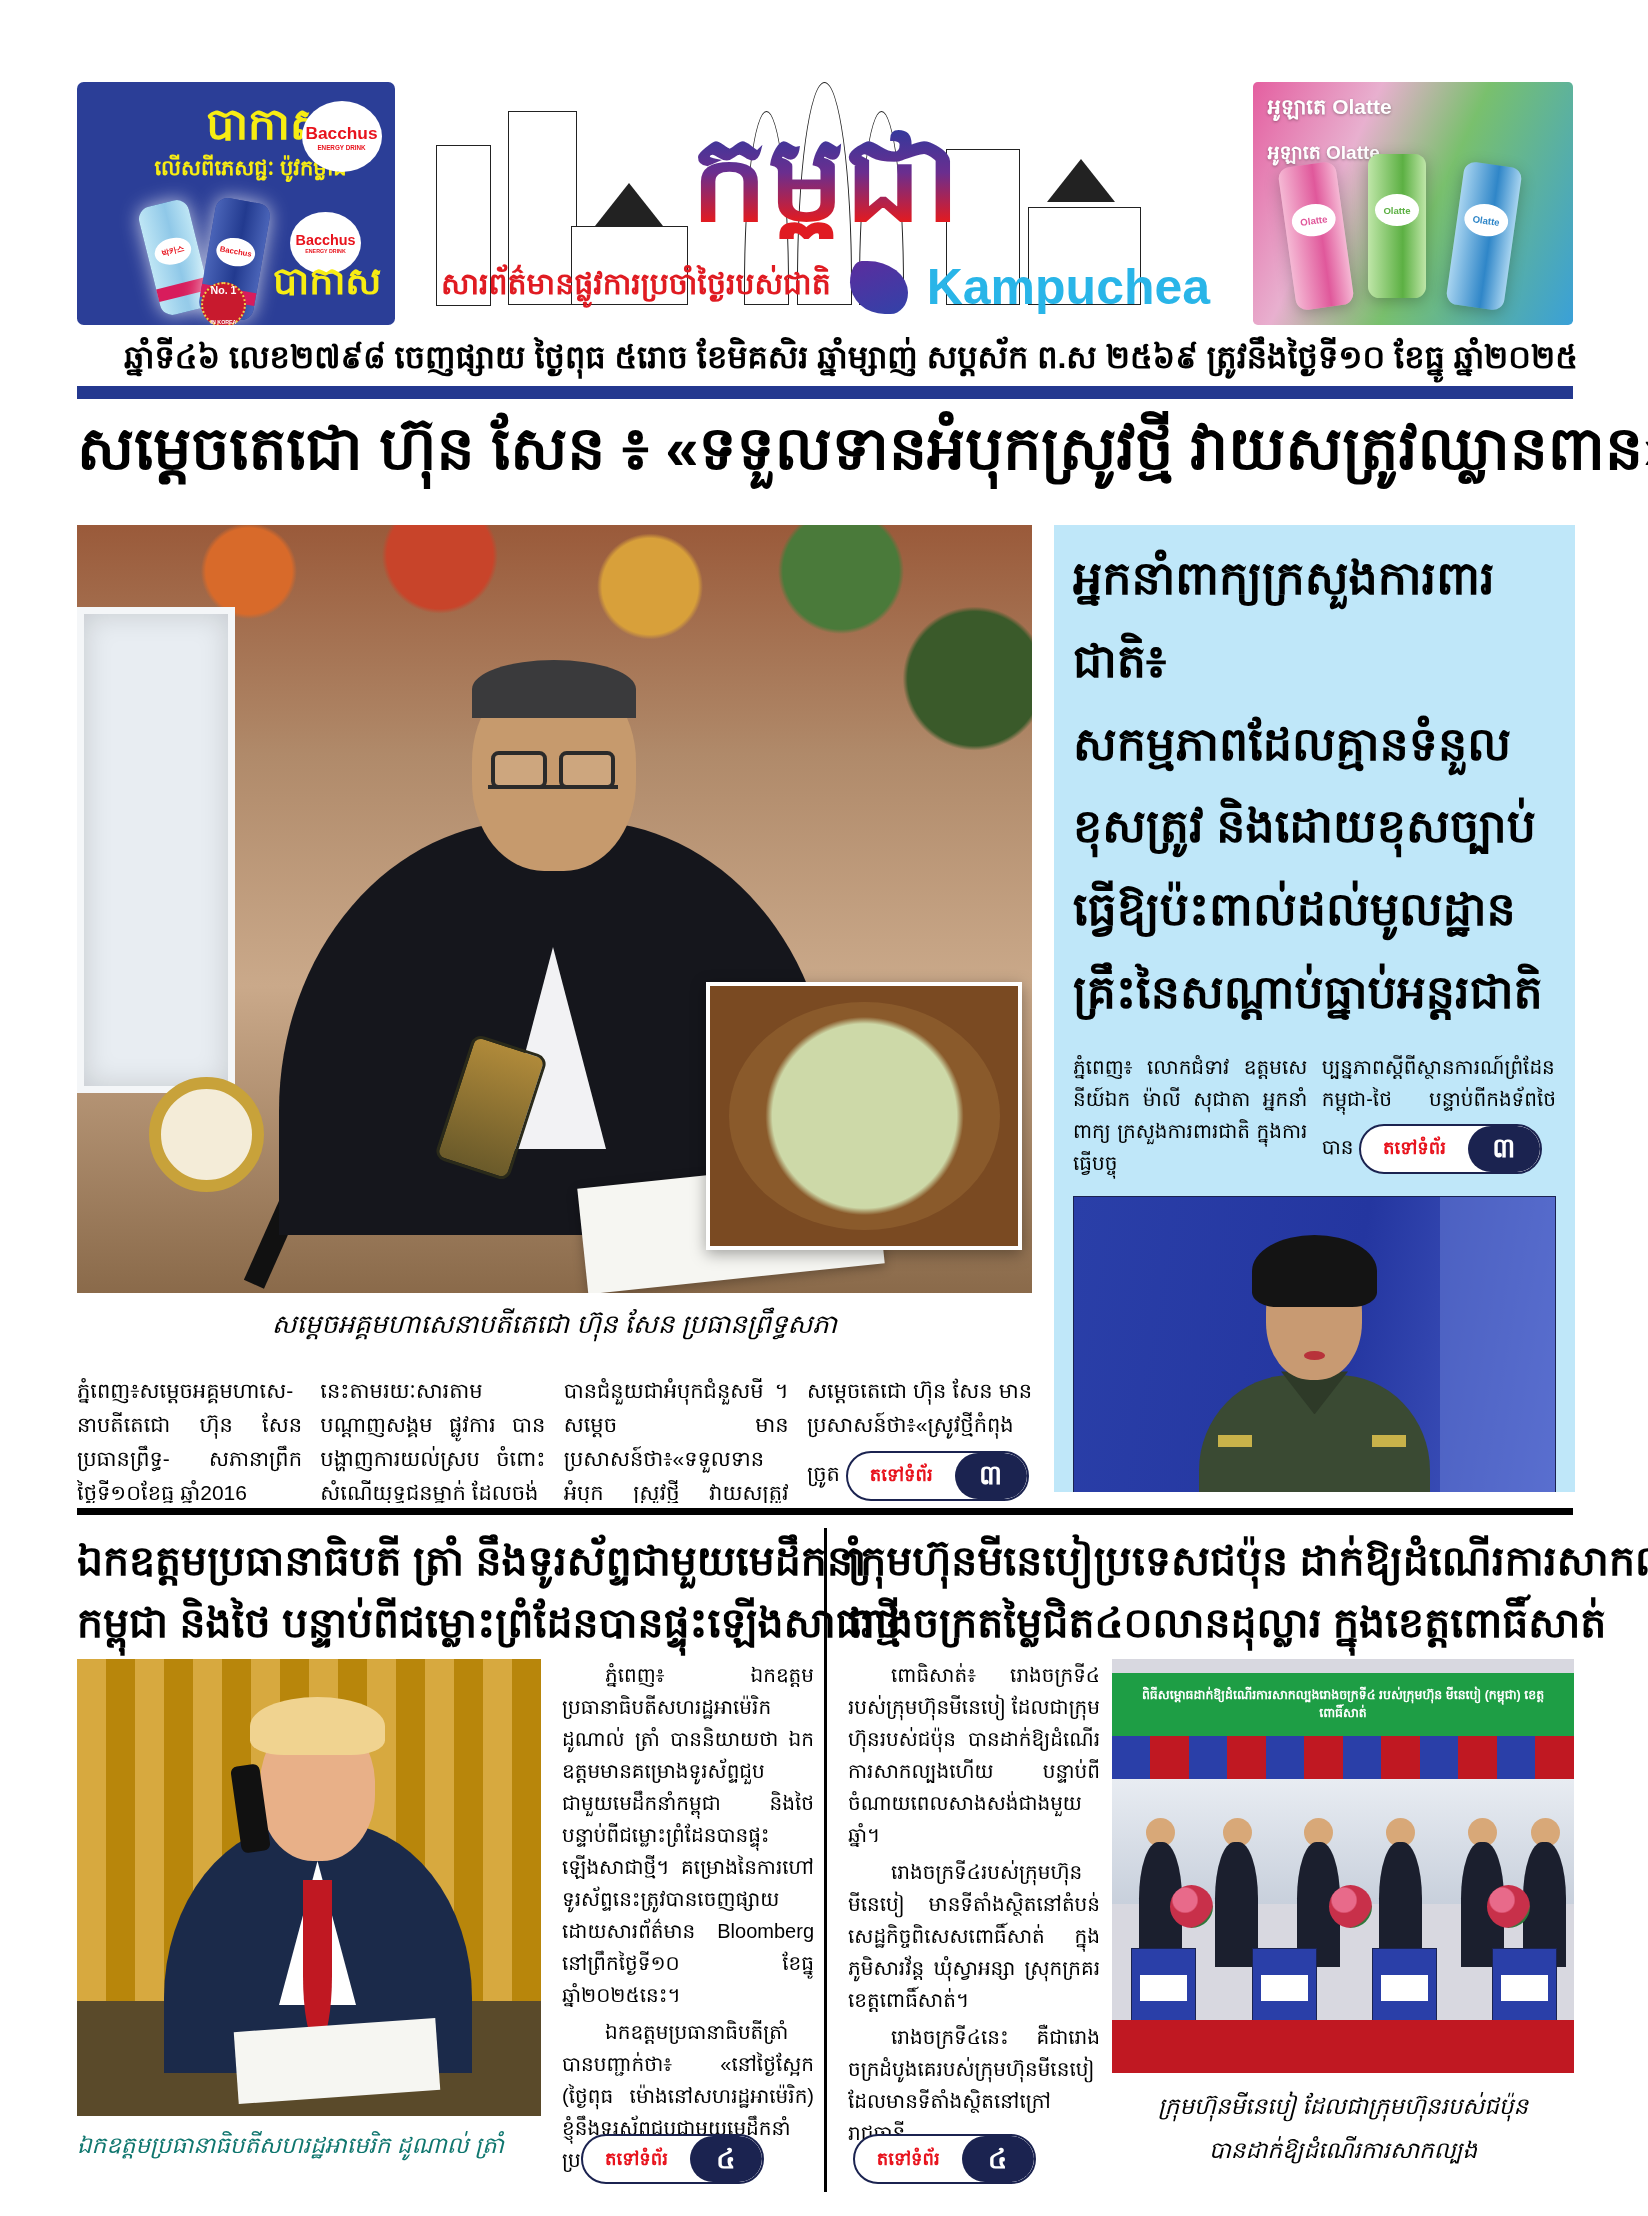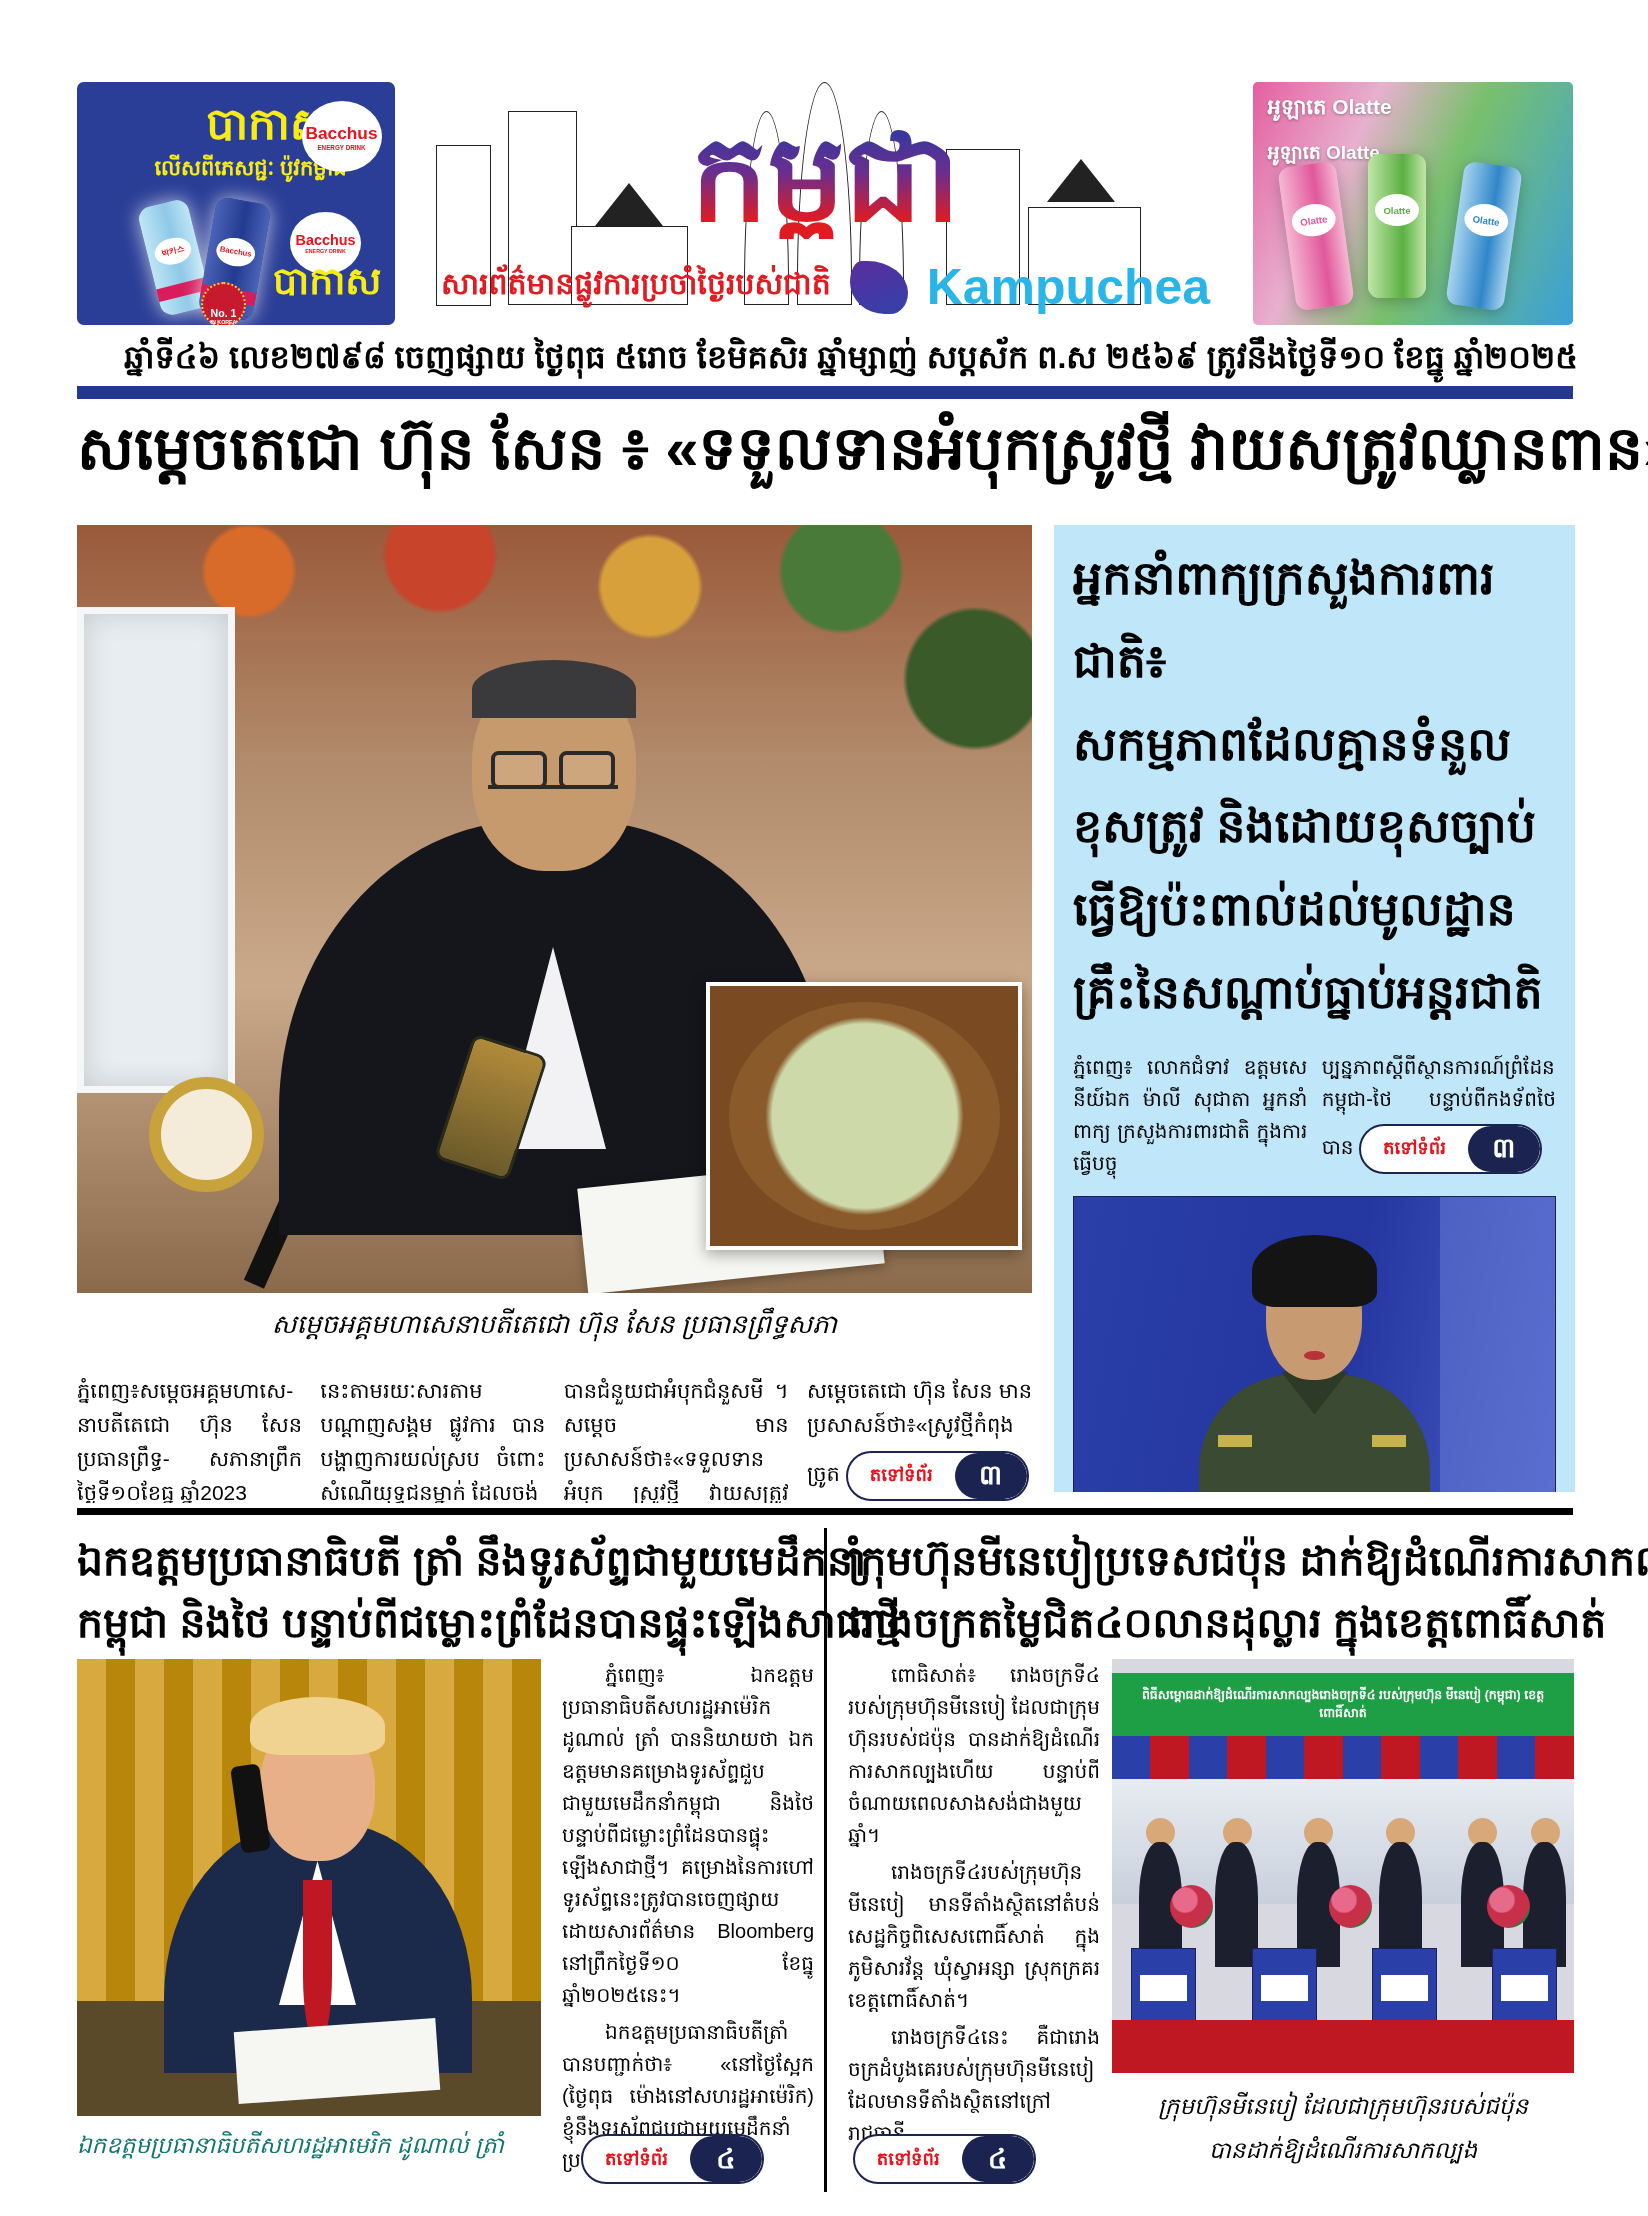--- a/index.html
+++ b/index.html
@@ -15,21 +15,21 @@
   .gear .g2{color:#e8131d;font-weight:700;}
   .gear-top{right:13.5px;top:19px;width:72px;height:63px;}
   .gear-top .g1{font-size:17.3px;} .gear-top .g2{font-size:6.3px;}
   .gear-bot{right:34px;top:130px;width:63px;height:54px;}
   .gear-bot .g1{font-size:14.4px;} .gear-bot .g2{font-size:5.3px;}
   .can{position:absolute;border-radius:12.5px;box-shadow:0 0 19px rgba(255,255,255,.7);}
   .can-light{left:72px;top:120px;width:51px;height:111px;background:linear-gradient(90deg,#bfe6f5,#8fc8e8 55%,#bfe6f5);transform:rotate(-14deg);}
   .can-dark{left:130px;top:118px;width:55px;height:118px;background:linear-gradient(90deg,#4a64b8,#223a8f 55%,#4a64b8);transform:rotate(10deg);}
   .can-band{position:absolute;left:0;bottom:16.4px;width:100%;height:12.5px;background:#d81c5c;}
   .can-oval{position:absolute;left:14%;top:32%;width:72%;height:24%;background:#ffffff;border-radius:50%;display:flex;align-items:center;justify-content:center;color:#e8131d;font-weight:900;font-size:7.7px;}
-  .no1{position:absolute;left:124px;top:200px;width:41px;height:41px;background:#c81a2e;border:2.9px dotted #f1d24a;border-radius:50%;color:#ffffff;display:flex;flex-direction:column;align-items:center;justify-content:flex-end;font-weight:900;}
+  .no1{position:absolute;left:124px;top:200px;width:41px;height:41px;background:#c81a2e;border:2.9px dotted #f1d24a;border-radius:50%;color:#ffffff;display:flex;flex-direction:column;align-items:center;justify-content:space-between;font-weight:900;}
   .no1 .n1{font-size:10.6px;} .no1 .n2{font-size:5.3px;}
   .bac-bottom{position:absolute;right:13.5px;bottom:12.5px;color:#f7ec13;font-size:38px;font-weight:900;}
 
   .masthead{left:407px;top:82px;width:837px;height:243px;background:#ffffff;}
   .sky{position:absolute;border:1.9px solid #222;background:#fff;}
   .sky-roof{position:absolute;width:0;height:0;border-left:34px solid transparent;border-right:34px solid transparent;border-bottom:43px solid #222;}
   .tower{position:absolute;background:#fff;border:1.9px solid #222;border-radius:50% 50% 0 0/90% 90% 0 0;}
   .mast-title{position:absolute;left:0;top:36px;width:100%;text-align:center;font-size:121px;font-weight:900;line-height:1;background:linear-gradient(180deg,#2d3a9e 5%,#6a2e8f 45%,#e01b22 85%);-webkit-background-clip:text;background-clip:text;color:transparent;z-index:3;}
   .mast-bottom{position:absolute;left:0;bottom:8.7px;width:100%;display:flex;align-items:center;justify-content:center;gap:19px;z-index:3;}
   .mast-sub{color:#e01b22;font-size:30px;font-weight:900;}
@@ -223,21 +223,21 @@
       </div>
     <div class="hs-phone"></div>
     <div class="hs-paper"></div>
     <div class="hs-inset">
       <div class="hs-basket"></div>
     </div>
   </div>
   <div class="abs lead-caption">សម្តេចអគ្គមហាសេនាបតីតេជោ ហ៊ុន សែន ប្រធានព្រឹទ្ធសភា</div>
 
   <div class="abs lead-cols">
-    <div class="lead-col">ភ្នំពេញ៖សម្តេចអគ្គមហាសេ- នាបតីតេជោ ហ៊ុន សែន ប្រធានព្រឹទ្ធ- សភានាព្រឹកថ្ងៃទី១០ខែធ្នូ ឆ្នាំ2023</div>
+    <div class="lead-col">ភ្នំពេញ៖សម្តេចអគ្គមហាសេ- នាបតីតេជោ ហ៊ុន សែន ប្រធានព្រឹទ្ធ- សភានាព្រឹកថ្ងៃទី១០ខែធ្នូ ឆ្នាំ2016</div>
     <div class="lead-col">នេះតាមរយៈសារតាមបណ្តាញសង្គម ផ្លូវការ បានបង្ហាញការយល់ស្រប ចំពោះសំណើយុទ្ធជនម្នាក់ ដែលចង់</div>
     <div class="lead-col">បានជំនួយជាអំបុកជំនួសមី ។ សម្តេច មានប្រសាសន៍ថា៖«ទទួលទានអំបុក ស្រូវថ្មី វាយសត្រូវឈ្លានពាន»។</div>
     <div class="lead-col withpill">
       <span>សម្តេចតេជោ ហ៊ុន សែន មាន ប្រសាសន៍ថា៖«ស្រូវថ្មីកំពុងច្រូត</span>
       <div class="pill">
         <span class="pill-label">តទៅទំព័រ</span>
         <span class="pill-num">៣</span>
       </div>
     </div>
   </div>

